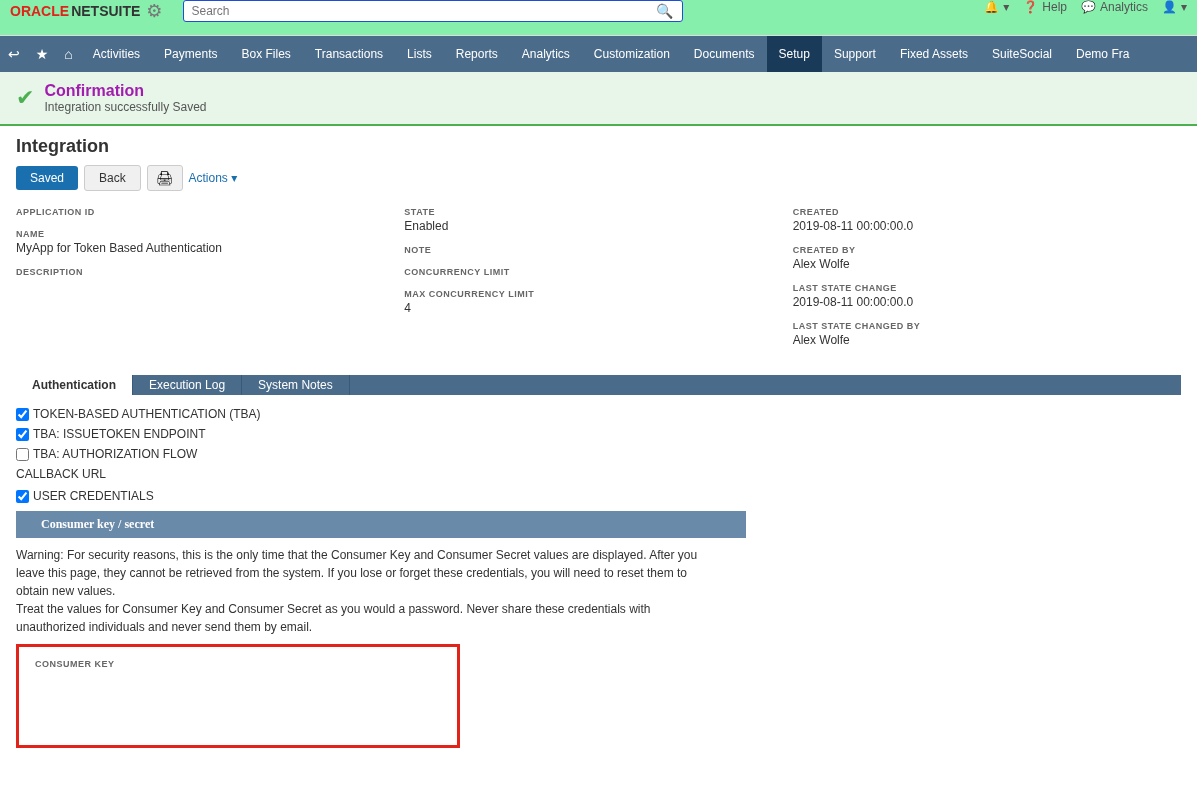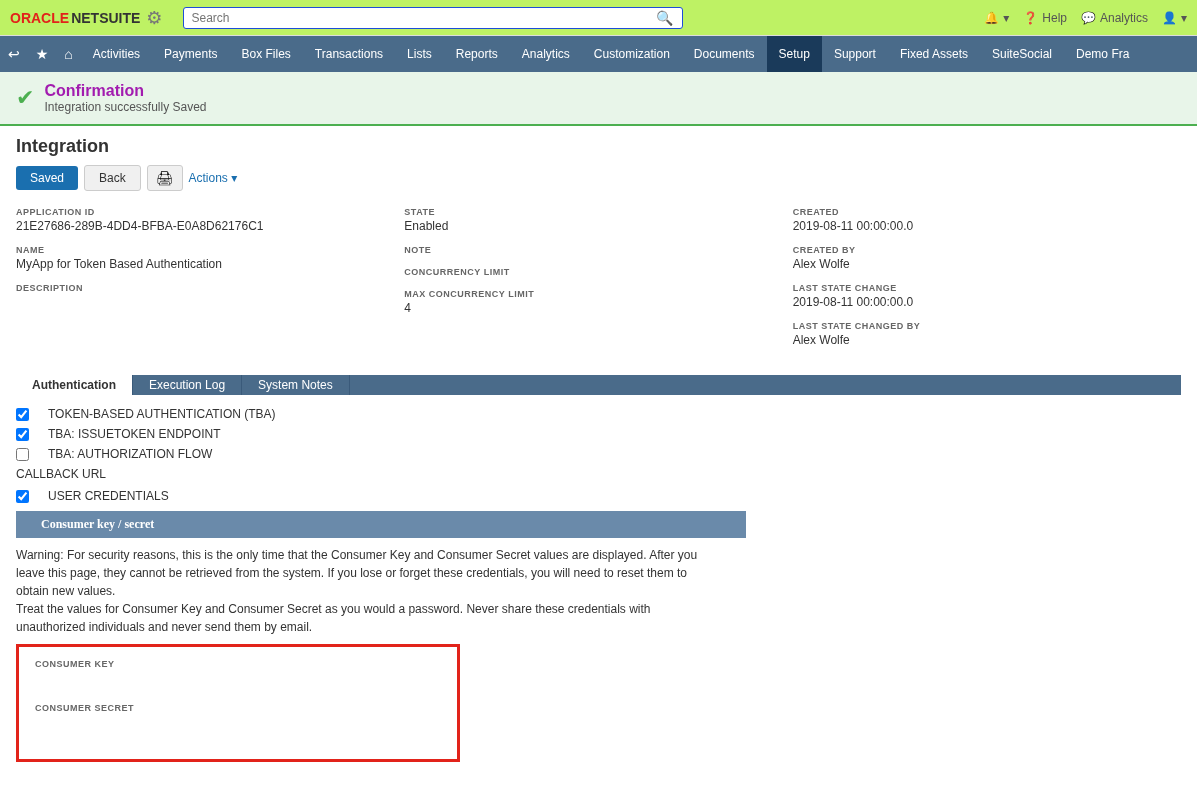--- a/index.html
+++ b/index.html
@@ -1,22 +1,22 @@
 <!DOCTYPE html>
 <html><head>
   <meta charset="utf-8">
   <style>
     * { margin: 0; padding: 0; box-sizing: border-box; }
     body { font-family: Arial, sans-serif; font-size: 12px; color: #333; background: #fff; width: 1197px; overflow-x: hidden; }
 
     
     .top-bar {
       display: flex;
-      align-items: center;
-      background: #bef264;
+      align-items: flex-start;
+      background: #86efac;
       border-bottom: 1px solid #ddd;
       padding: 0 10px;
       height: 36px;
     }
     .logo-area {
       display: flex;
       align-items: center;
       margin-right: 10px;
     }
     .oracle-text { color: #e2231a; font-size: 14px; font-weight: bold; }
@@ -191,21 +191,21 @@
       cursor: pointer;
       border-right: 1px solid #3a5a7a;
     }
     .tab-item.active { background: #fff; color: #333; font-weight: bold; }
 
     
     .auth-section { padding: 12px 0; }
     .checkbox-row {
       display: flex;
       align-items: flex-end;
-      gap: 19px;
+      gap: 4px;
       margin-bottom: 6px;
       font-size: 12px;
     }
     .checkbox-row input[type=checkbox] { margin: 0; }
     .field-row {
       display: flex;
       align-items: center;
       gap: 6px;
       margin-bottom: 6px;
       font-size: 12px;
@@ -319,21 +319,20 @@
     <button class="btn-gray">Back</button>
     <button class="btn-icon">🖨</button>
     <button class="actions-btn">Actions ▾</button>
   </div>
 
   <div class="details-grid">
 
     <div class="detail-col">
       <div class="field-block">
         <div class="field-label">APPLICATION ID</div>
-        <div class="field-value">21E27686-289B-4DD4-BFBA-E0A8D62176C1</div>
       </div>
       <div class="field-block">
         <div class="field-label">NAME</div>
         <div class="field-value">MyApp for Token Based Authentication</div>
       </div>
       <div class="field-block">
         <div class="field-label">DESCRIPTION</div>
         <div class="field-value"></div>
       </div>
     </div>
@@ -411,19 +410,18 @@
       Warning: For security reasons, this is the only time that the Consumer Key and Consumer Secret values are displayed. After you leave this page, they cannot be retrieved from the system. If you lose or forget these credentials, you will need to reset them to obtain new values.<br>
       Treat the values for Consumer Key and Consumer Secret as you would a password. Never share these credentials with unauthorized individuals and never send them by email.
     </div>
 
     <div class="credentials-box">
       <div class="cred-field">
         <div class="cred-label">CONSUMER KEY</div>
         <div class="cred-value"></div>
       </div>
       <div class="cred-field">
-        <div class="cred-label">CONSUMER SECRET</div>
         <div class="cred-value"></div>
       </div>
     </div>
   </div>
 
 </div>
 
 </body></html>

